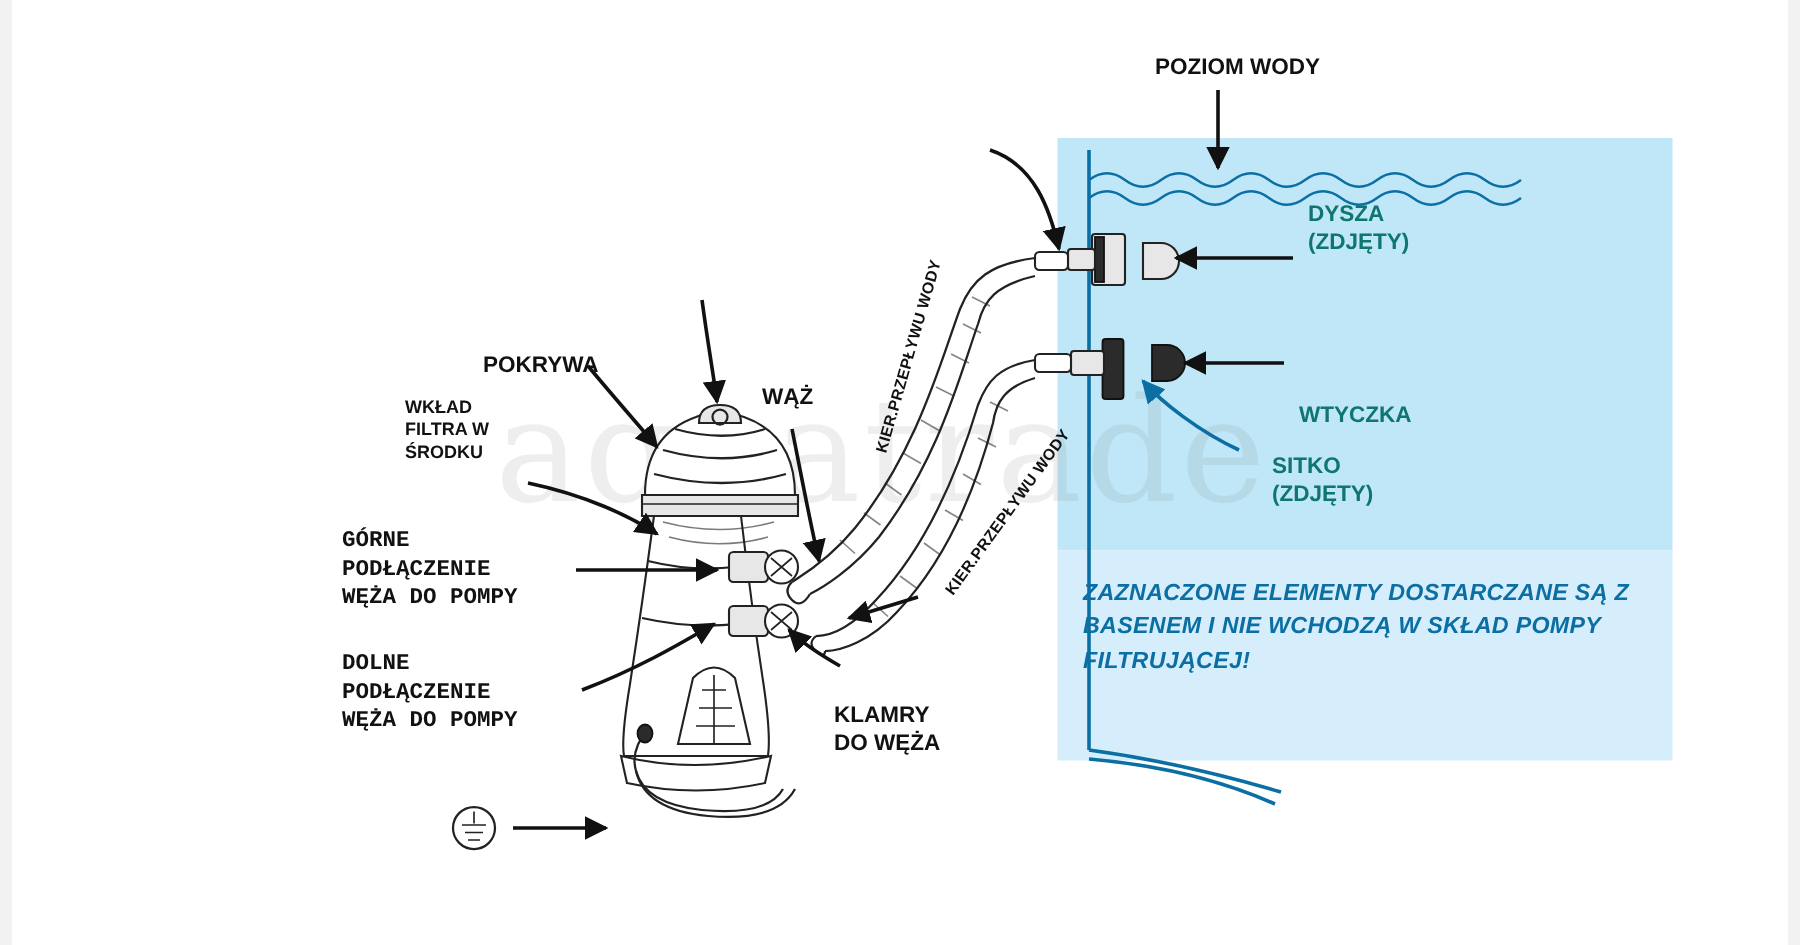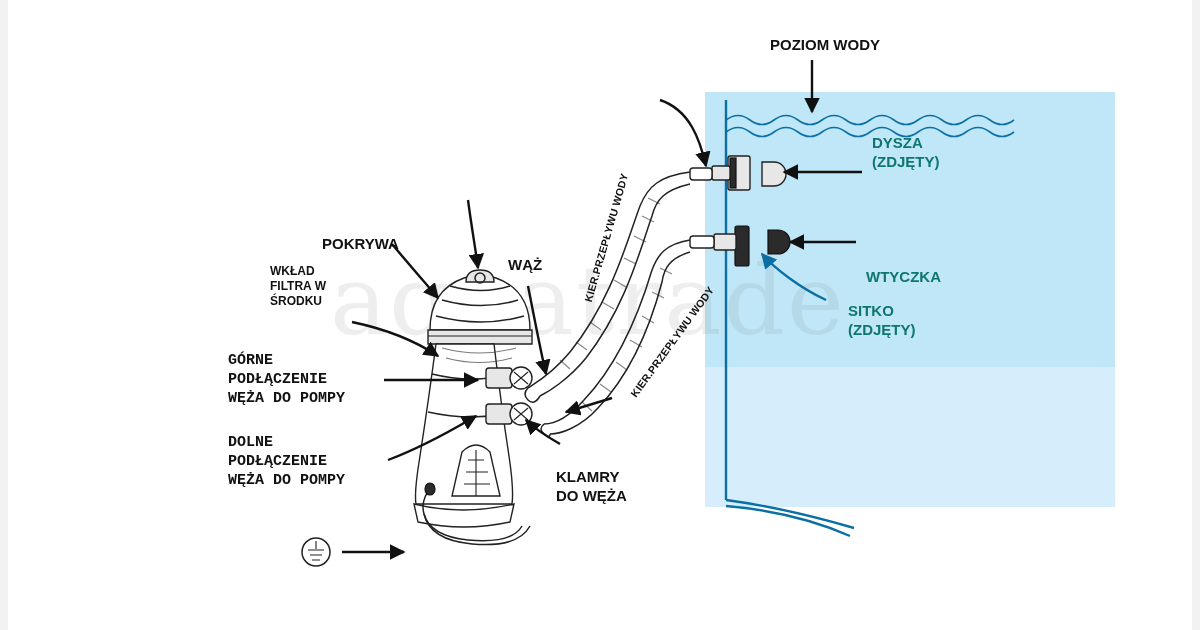--- a/index.html
+++ b/index.html
@@ -270,15 +270,19 @@
 
   <div class="lbl blue" style="left:866px; top:232px;margin-top:36px;">WTYCZKA</div>
 
   <div class="lbl blue" style="left:824px; top:302px;margin-left:24px;">SITKO
 (ZDJĘTY)</div>
 
   <div class="lbl rot" style="left:582px; top:300px; transform:rotate(-74deg);">KIER.PRZEPŁYWU WODY</div>
 
   <div class="lbl rot" style="left:628px; top:392px; transform:rotate(-54deg);">KIER.PRZEPŁYWU WODY</div>
 
+  <div class="pool-note">ZAZNACZONE ELEMENTY
+DOSTARCZANE SĄ Z BASENEM
+I NIE WCHODZĄ W SKŁAD
+POMPY FILTRUJĄCEJ!</div>
 
 
 </div>
 
 </body></html>

